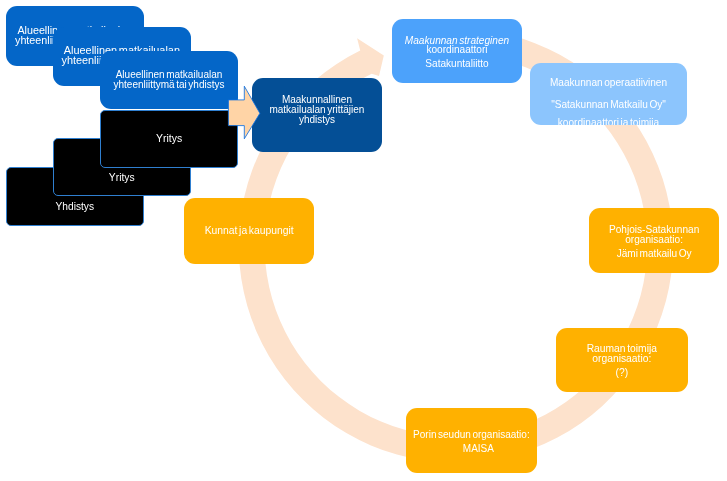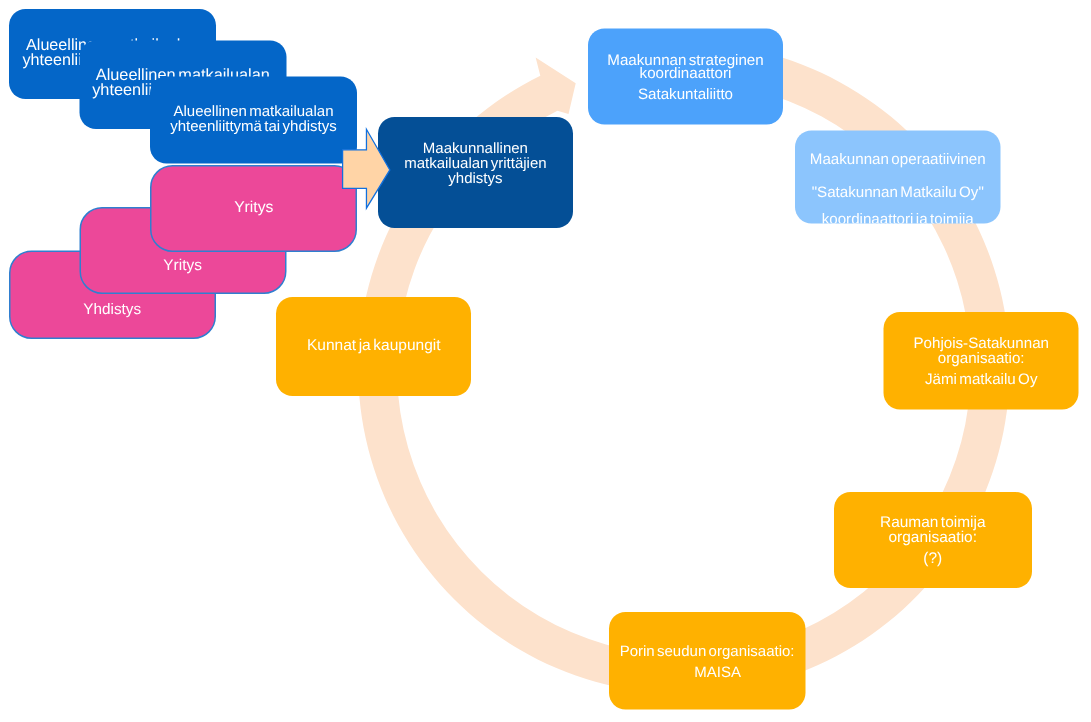--- a/index.html
+++ b/index.html
@@ -93,21 +93,21 @@
 
   <div class="node cyc c-orange" id="k7">
     <div class="ln l1">Kunnat ja kaupungit</div>
   </div>
 
 </div>
 
 <style>
   
   .n-blue  {background:#0466C8;border-radius:11px;}
-  .n-navy  {background:#ec4899;border-radius:15px;border:1px solid #2F7FD0;}
+  .n-navy  {background:#000000;border-radius:5px;border:1px solid #2F7FD0;}
   .n-center{background:#044F96;border-radius:11px;}
   .c-med   {background:#4CA2FB;border-radius:11px;}
   .c-light {background:#8CC5FD;border-radius:11px;}
   .c-orange{background:#FFB100;border-radius:11px;}
 
   
   .ring-layer{z-index:0;}
   #b1{z-index:1;} #b2{z-index:2;} #b3{z-index:3;}
   #b4{z-index:4;} #b5{z-index:5;} #b6{z-index:6;}
   #c1{z-index:7;}
@@ -128,22 +128,22 @@
   #b6{left:100.3px;top:110.4px;width:137.7px;height:57.4px;font-size:10.45px;}
   #b4 .l1{top:33.2px;} #b5 .l1{top:33.5px;} #b6 .l1{top:22.2px;}
 
   
   #c1{left:252px;top:77.8px;width:129.9px;height:74px;font-size:10.0px;}
   #c1 .l1{top:16.8px;} #c1 .l2{top:26.9px;} #c1 .l3{top:37.1px;}
 
   
   .cyc{font-size:10.1px;}
   #k1{left:392px;  top:19.2px; width:130px;  height:63.4px;}
-  #k1 .l1{top:16.6px;} #k1 .l2{top:26.3px;} #k1 .l3{top:39.5px;}
-  #k2{left:530px;  top:87px; width:137px;height:62.4px;}
+  #k1 .l1{top:16.6px;font-style:italic;} #k1 .l2{top:26.3px;} #k1 .l3{top:39.5px;}
+  #k2{left:530px;  top:63px; width:157px;height:62.4px;}
   #k2 .l1{top:14.7px;} #k2 .l2{top:24.0px;margin-top:31px;} #k2 .l3{top:36.6px;}
   #k3{left:589px;  top:208.4px;width:130.3px;height:64.6px;}
   #k3 .l1{top:16.2px;} #k3 .l2{top:26.5px;} #k3 .l3{top:40.3px;}
   #k4{left:555.7px;top:327.5px;width:132.3px;height:64.3px;font-size:10.3px;}
   #k4 .l1{top:16.2px;} #k4 .l2{top:26.5px;} #k4 .l3{top:40.3px;}
   #k5{left:405.9px;top:408.3px;width:131px;  height:64.3px;font-size:10px;}
   #k5 .l1{top:22.0px;} #k5 .l2{top:36.0px;padding-left:14px;}
   #k6{left:222.1px;top:327.1px;width:130.5px;height:64.9px;}
   #k6 .l1{top:27.7px;}
   #k7{left:184.2px;top:198.1px;width:130px;  height:65.5px;font-size:10.35px;}

